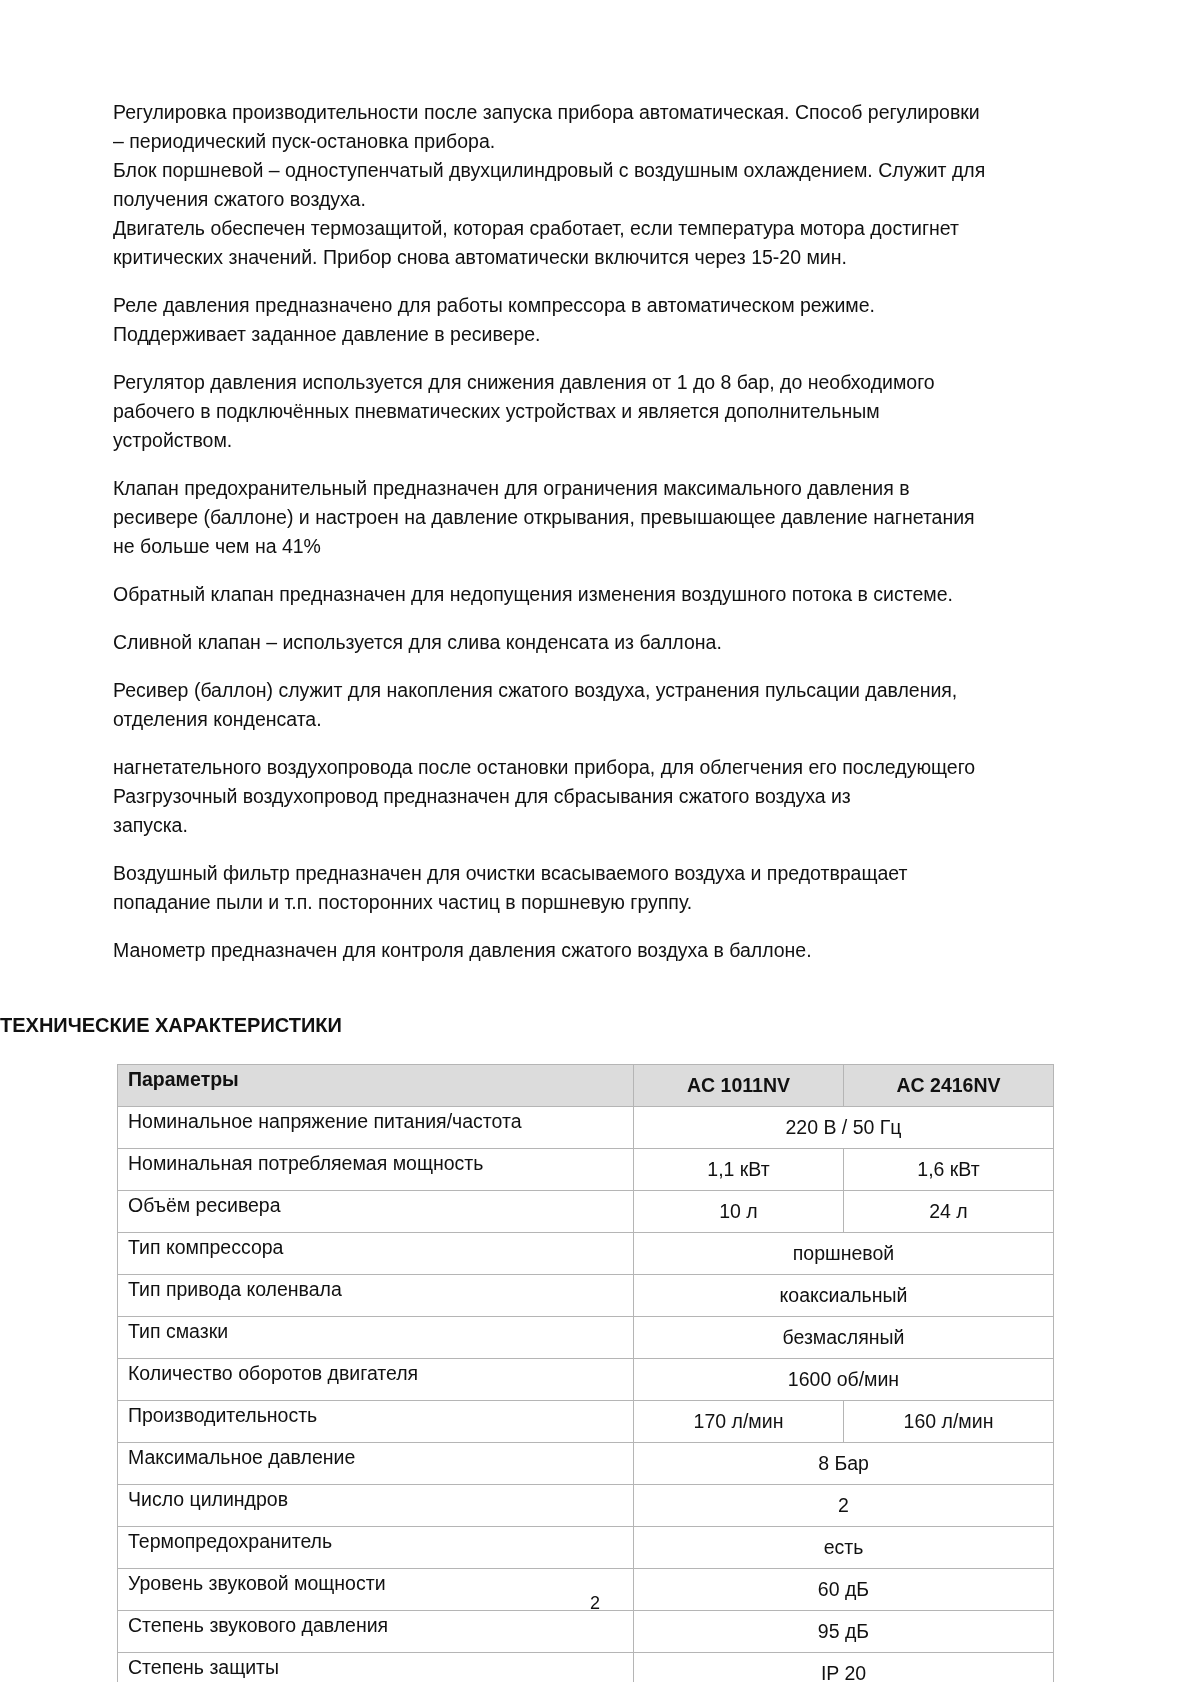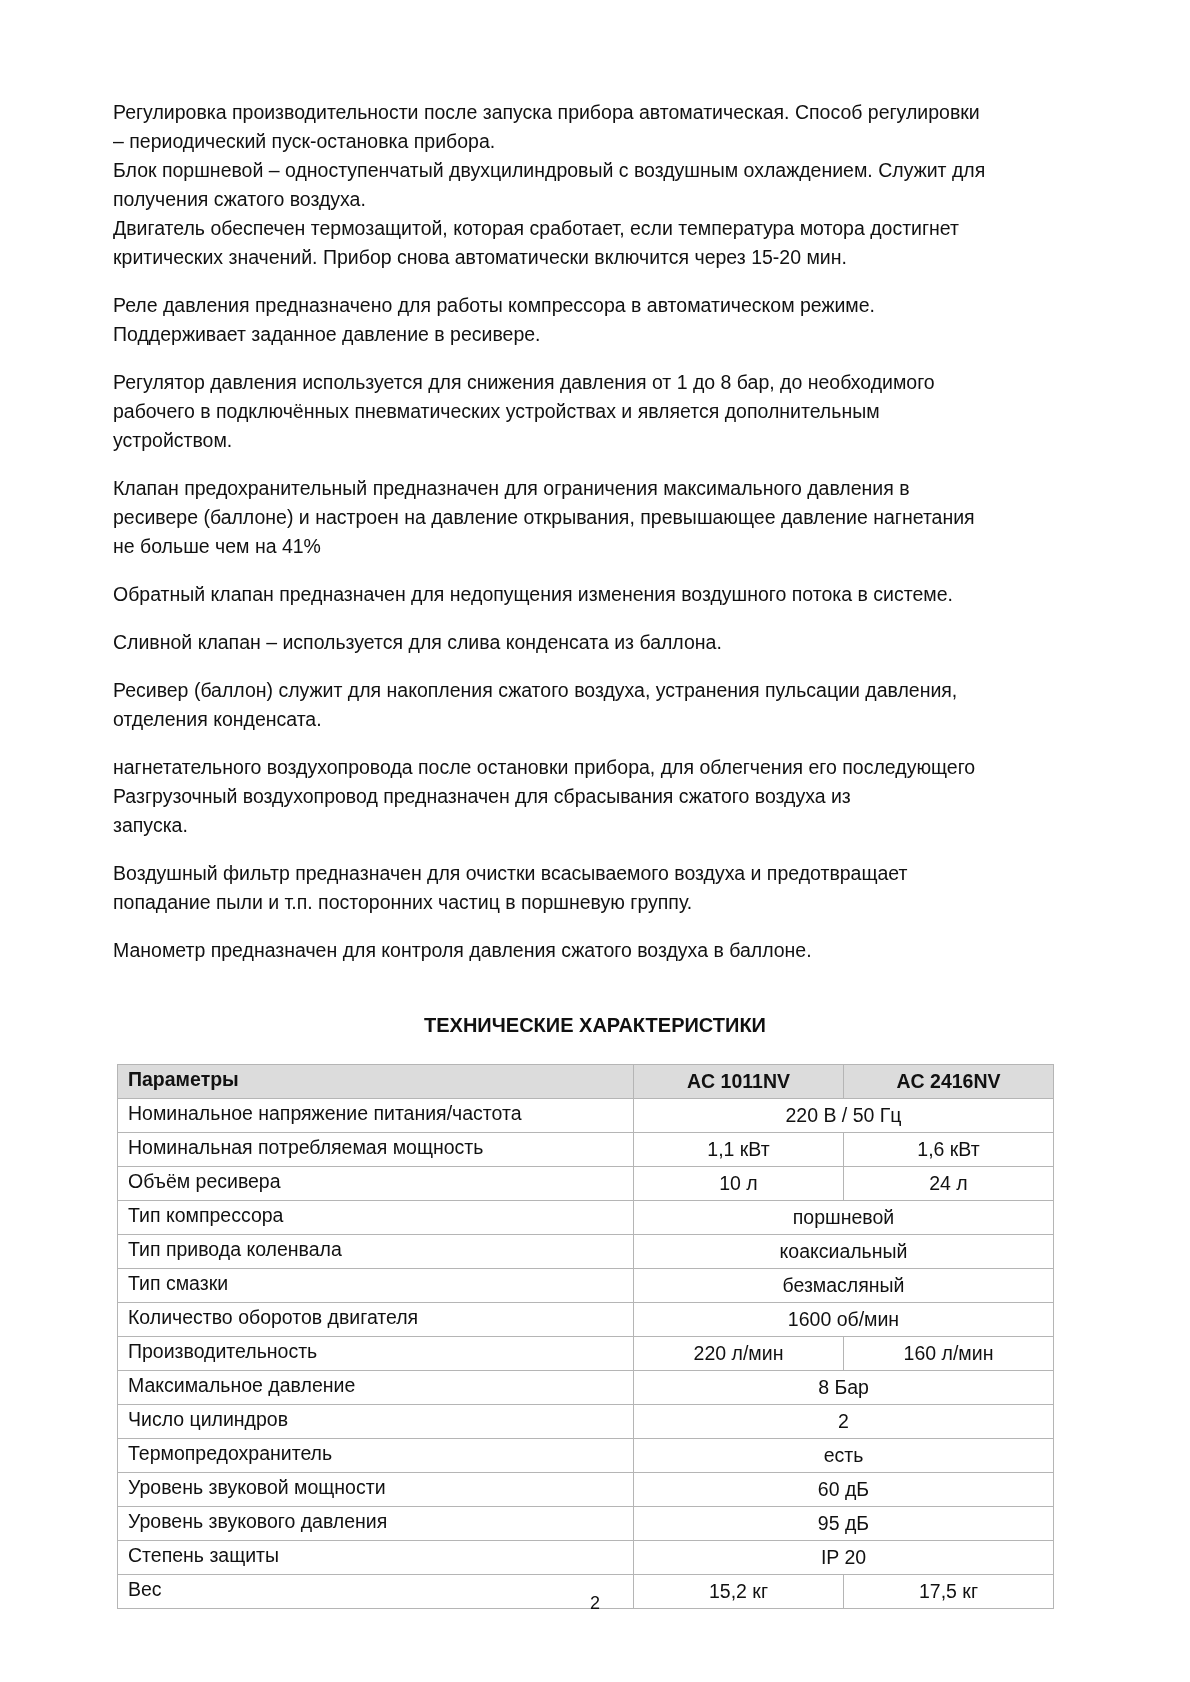--- a/index.html
+++ b/index.html
@@ -1,22 +1,22 @@
 <!DOCTYPE html>
 <html><head>
 <meta charset="utf-8">
 <style>
   html, body { margin: 0; padding: 0; background: #ffffff; }
   body { width: 1190px; height: 1682px; position: relative; font-family: "Liberation Sans", sans-serif; color: #111; }
   .page { position: absolute; left: 113px; top: 62px; width: 960px; margin-top: 36px; }
   .para { font-size: 19.5px; line-height: 29px; margin: 0 0 19px 0; }
   .para .line { display: block; }
-  .title { position: absolute; left: 0; width: 1190px; top: 1014px; text-align: center; font-weight: bold; font-size: 20px; }
+  .title { position: absolute; left: 0; width: 1190px; top: 1014px; text-align: left; font-weight: bold; font-size: 20px; }
   table.spec { position: absolute; left: 117px; top: 1064px; width: 937px; border-collapse: collapse; font-size: 19.5px; }
-  table.spec td, table.spec th { border: 1px solid #b5b5b5; height: 29px; padding: 0 0 4px 10px; }
+  table.spec td, table.spec th { border: 1px solid #b5b5b5; height: 29px; padding: 0 0 12px 10px; }
   table.spec th { background: #dcdcdc; font-weight: bold; text-align: left; }
   table.spec th.c, table.spec td.c { text-align: center; padding: 0; }
   table.spec col.p { width: 516px; }
   table.spec col.a { width: 210px; }
   .pagenum { position: absolute; top: 1593px; left: 0; width: 1190px; text-align: center; font-size: 18px; }
 </style>
 </head>
 <body>
 
 <div class="page" id="paras">
@@ -107,41 +107,41 @@
       <tr>
         <td>Тип смазки</td>
         <td class="c" colspan="2">безмасляный</td>
       </tr>
       <tr>
         <td>Количество оборотов двигателя</td>
         <td class="c" colspan="2">1600 об/мин</td>
       </tr>
       <tr>
         <td>Производительность</td>
-        <td class="c">220 л/мин</td>
+        <td class="c">170 л/мин</td>
         <td class="c">160 л/мин</td>
       </tr>
       <tr>
         <td>Максимальное давление</td>
         <td class="c" colspan="2">8 Бар</td>
       </tr>
       <tr>
         <td>Число цилиндров</td>
         <td class="c" colspan="2">2</td>
       </tr>
       <tr>
         <td>Термопредохранитель</td>
         <td class="c" colspan="2">есть</td>
       </tr>
       <tr>
         <td>Уровень звуковой мощности</td>
         <td class="c" colspan="2">60 дБ</td>
       </tr>
       <tr>
-        <td>Уровень звукового давления</td>
+        <td>Степень звукового давления</td>
         <td class="c" colspan="2">95 дБ</td>
       </tr>
       <tr>
         <td>Степень защиты</td>
         <td class="c" colspan="2">IP 20</td>
       </tr>
       <tr>
         <td>Вес</td>
         <td class="c">15,2 кг</td>
         <td class="c">17,5 кг</td>

